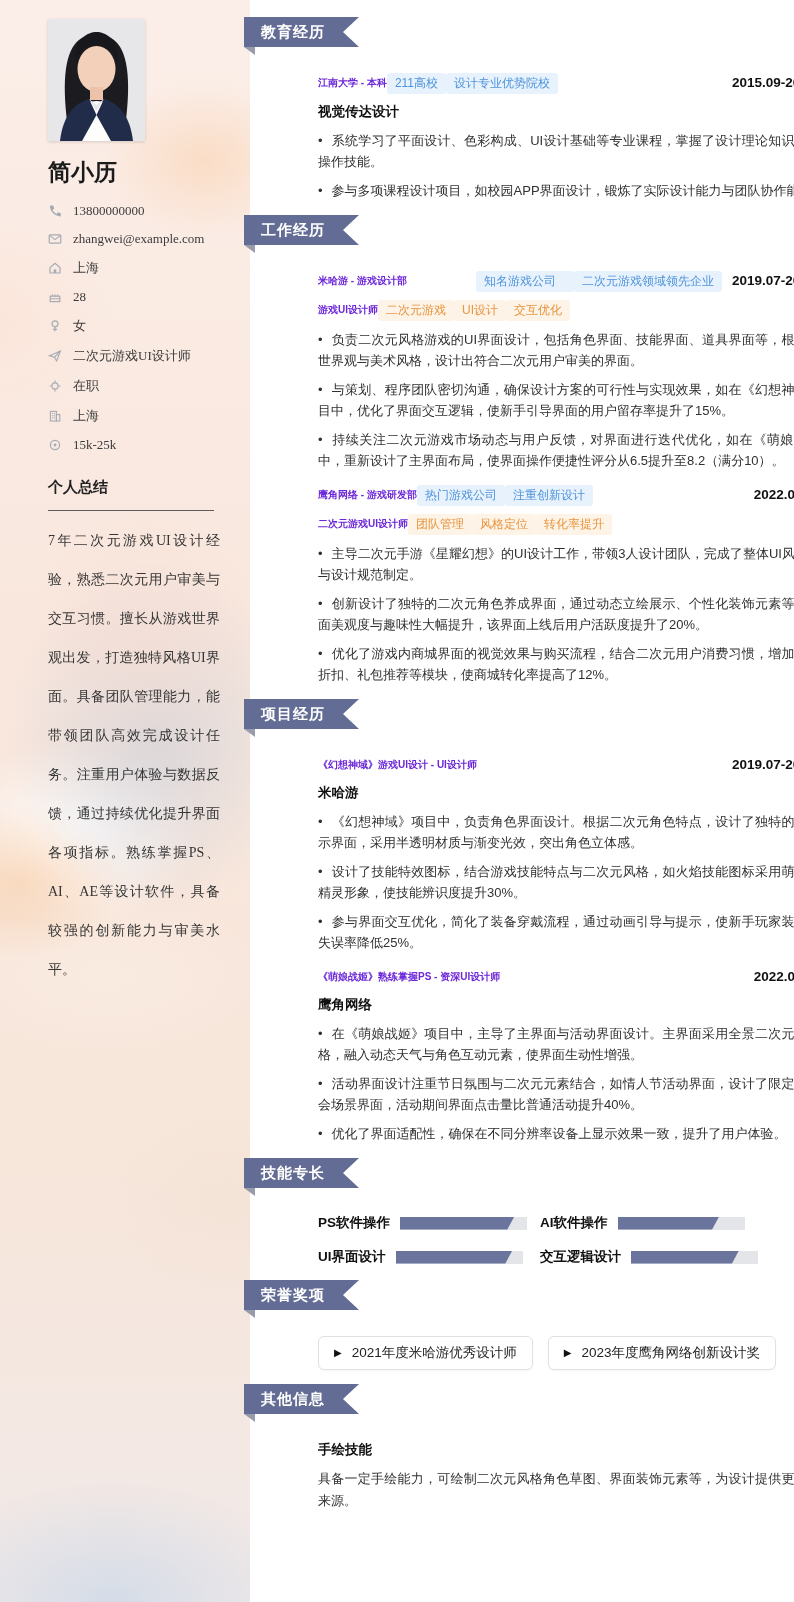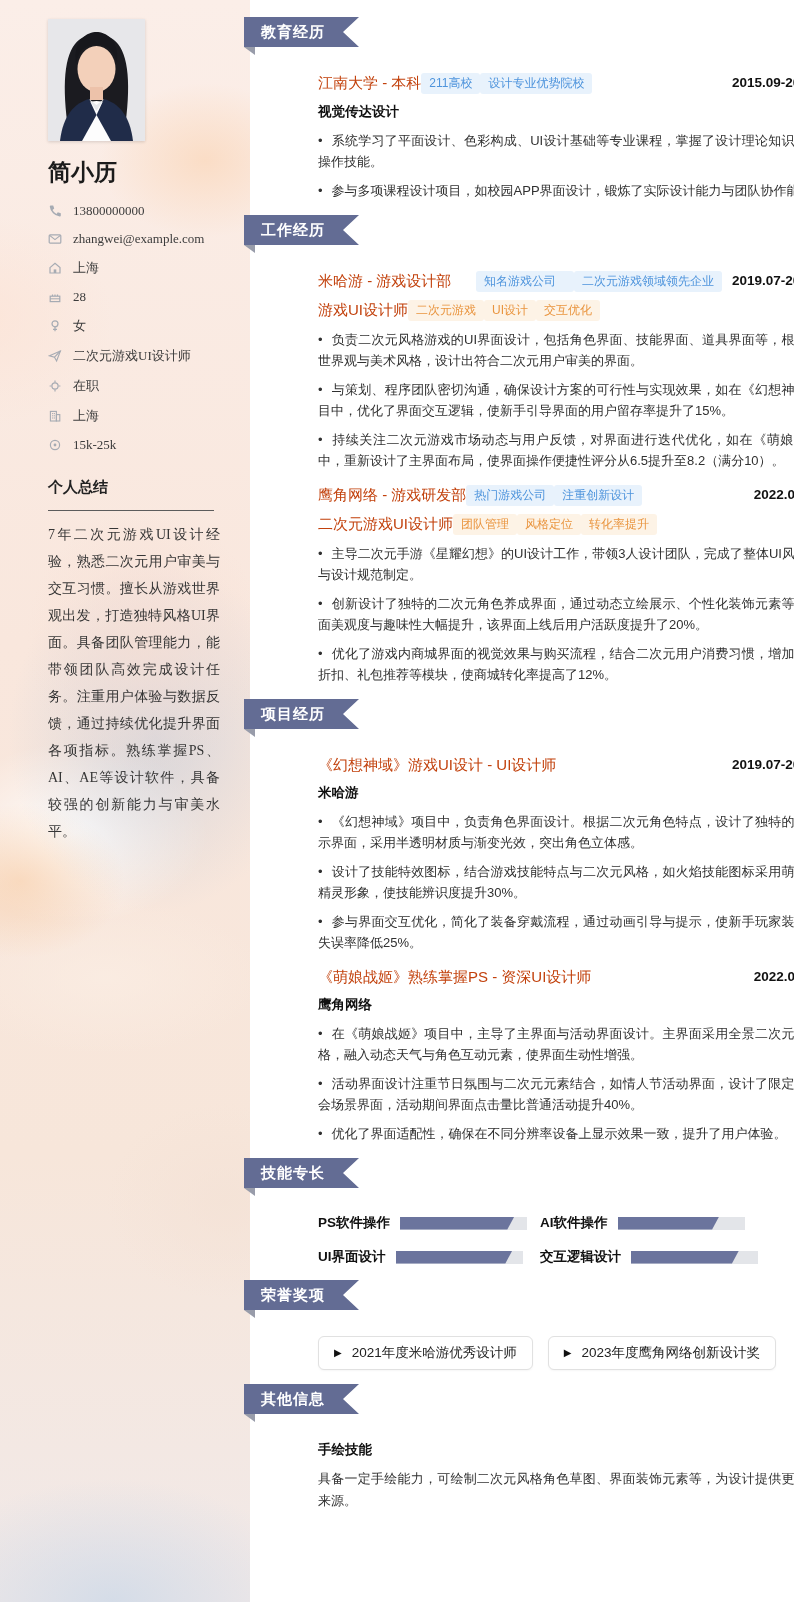--- a/index.html
+++ b/index.html
@@ -31,38 +31,38 @@
   }
   .photo{width:97px;height:122px;overflow:hidden;box-shadow:0 1px 3px rgba(0,0,0,.15);}
   .name{font-size:23px;font-weight:700;color:#1b1b1b;margin:16px 0 15px;}
   .contacts{list-style:none;}
   .contacts li{display:flex;align-items:center;margin-bottom:12px;font-size:13px;color:#3c3c3c;}
   .cicon{width:14px;height:14px;margin-right:11px;flex:0 0 14px;display:inline-flex;}
   .cicon svg{width:14px;height:14px;}
   .summary-block{margin-top:25px;}
   .summary-title{font-size:15px;font-weight:700;color:#222;}
   .summary-hr{width:166px;border:0;border-top:1px solid #5c5c5c;margin:13px 0 10px;}
-  .summary-text{width:172px;font-size:14px;line-height:27px;color:#363636;text-align:justify;}
+  .summary-text{width:172px;font-size:14px;line-height:39px;color:#363636;text-align:justify;}
 
   
   .main{flex:1;background:#fff;padding:17px 0 0 0;position:relative;}
   .banner-wrap{position:relative;height:30px;margin-bottom:26px;}
   .banner{
     position:absolute;left:-6px;top:0;height:30px;line-height:30px;
     background:var(--banner-bg);color:#fff;font-size:15px;font-weight:700;letter-spacing:1px;
     padding:0 34px 0 17px;
     clip-path:polygon(0 0,100% 0,calc(100% - 16px) 50%,100% 100%,0 100%);
   }
   .banner-fold{position:absolute;left:-6px;top:30px;width:11px;height:8px;background:var(--banner-fold);
     clip-path:polygon(0 0,100% 0,100% 100%);}
   .sec-body{padding:0 48px 0 68px;}
   section{margin-bottom:14px;}
 
   .head-row{display:flex;align-items:flex-start;margin-bottom:8px;}
-  .etitle{font-size:15px;font-weight:400;color:#c2410c;line-height:20px;}
+  .etitle{font-size:10px;font-weight:700;color:#6d28d9;line-height:20px;}
   .date{margin-left:auto;font-size:13.5px;font-weight:700;color:#111;white-space:nowrap;padding-left:10px;line-height:20px;}
   .loc{margin-left:auto;font-size:13.5px;font-weight:700;color:#111;white-space:nowrap;padding-left:10px;line-height:20px;}
   .tags{display:flex;align-items:flex-start;flex-wrap:nowrap;}
   .tag{font-size:12px;line-height:17px;padding:2px 8px;border-radius:3px;display:inline-block;}
   .tag.blue{background:var(--tag-blue-bg);color:var(--tag-blue-text);}
   .tag.orange{background:var(--tag-orange-bg);color:var(--tag-orange-text);}
   .w1-title{width:158px;flex:0 0 158px;}
   .w1-tag1{width:98px;}
   .w1-tag2{width:148px;}
   .subtitle{font-size:13.5px;font-weight:700;color:#111;margin-bottom:8px;line-height:20px;}

